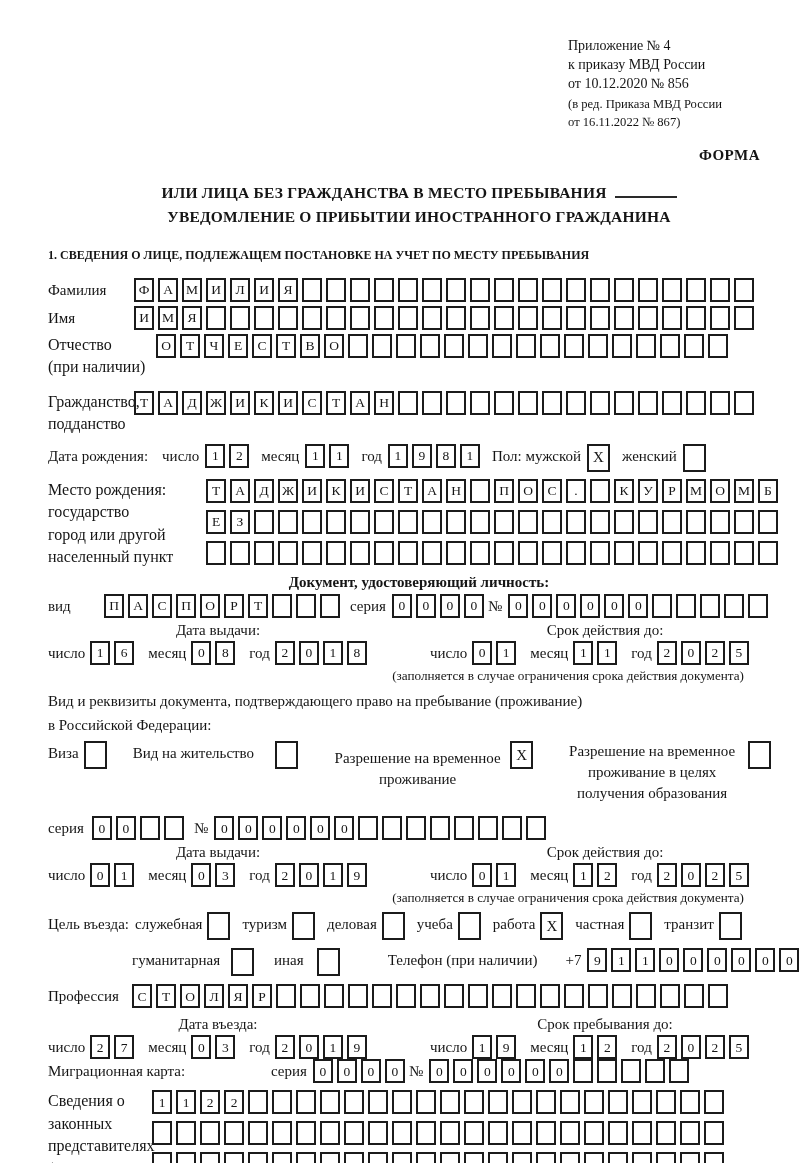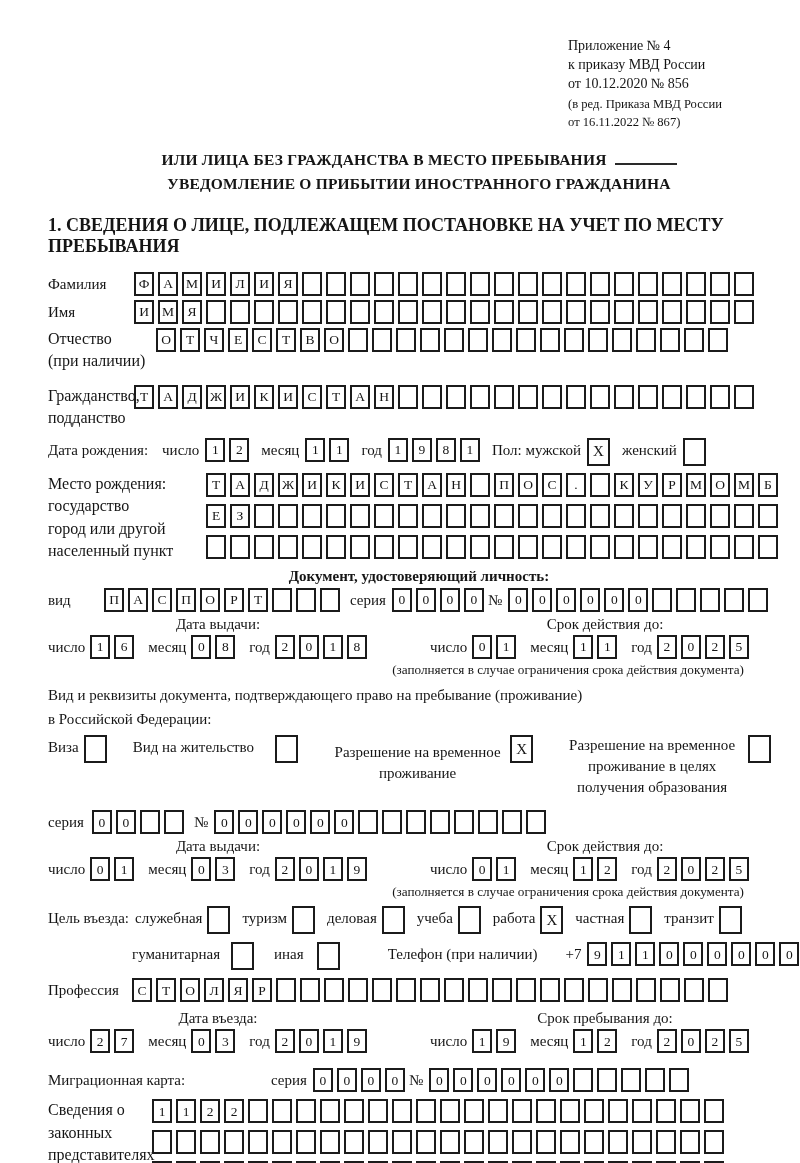--- a/index.html
+++ b/index.html
@@ -6,21 +6,21 @@
   body{width:800px;height:1163px;overflow:hidden;color:#151515;
        font-family:"Liberation Serif","DejaVu Serif",serif;}
   .page{box-sizing:border-box;width:800px;height:1163px;padding:36px 10px 0 48px;position:relative;}
 
   .ref{margin-left:520px;font-size:14px;line-height:1.36;}
   .ref-small{margin-left:520px;font-size:12.6px;line-height:1.4;margin-top:3px;}
   .forma{text-align:right;padding-right:30px;font-weight:700;font-size:15px;margin-top:16px;letter-spacing:.5px;}
 
   .title{text-align:center;font-weight:700;font-size:15.5px;line-height:1.5;margin-top:17px;letter-spacing:.2px;}
   .blank-line{display:inline-block;width:62px;border-bottom:2.5px solid #2a2a2a;margin-left:8px;vertical-align:baseline;}
-  .sec-heading{font-weight:700;font-size:18px;margin-top:20px;}
+  .sec-heading{font-weight:700;font-size:12px;margin-top:20px;}
 
   .row{display:flex;align-items:flex-start;margin-top:4px;}
   .lbl{font-size:15px;line-height:21px;padding-top:2px;white-space:nowrap;}
   .lblcol{font-size:16px;line-height:22.5px;flex:none;} .w84{width:84px;flex:none;} .w86{width:86px;flex:none;}
   .w108{width:108px;flex:none;} .w158{width:158px;flex:none;} .w104{width:104px;flex:none;}
   .w195{width:195px;flex:none;}
 
   .cells{display:flex;flex:none;}
   .cell{box-sizing:content-box;width:16px;height:20px;border:2px solid #1b1b1b;margin-right:4px;
         display:inline-flex;align-items:center;justify-content:center;font-size:13.5px;line-height:1;flex:none;}
@@ -57,20 +57,21 @@
 
   <div class="ref">
     <div>Приложение № 4</div>
     <div>к приказу МВД России</div>
     <div>от 10.12.2020 № 856</div>
   </div>
   <div class="ref-small">
     <div>(в ред. Приказа МВД России</div>
     <div>от 16.11.2022 № 867)</div>
   </div>
+  <div class="forma">ФОРМА</div>
 
   <div class="title">
     <div><span>ИЛИ ЛИЦА БЕЗ ГРАЖДАНСТВА В МЕСТО ПРЕБЫВАНИЯ</span><span class="blank-line"></span></div>
     <div>УВЕДОМЛЕНИЕ О ПРИБЫТИИ ИНОСТРАННОГО ГРАЖДАНИНА</div>
   </div>
 
   <div class="sec-heading">1. СВЕДЕНИЯ О ЛИЦЕ, ПОДЛЕЖАЩЕМ ПОСТАНОВКЕ НА УЧЕТ ПО МЕСТУ ПРЕБЫВАНИЯ</div>
 
   <div class="row" style="margin-top:15px;">
     <span class="lbl w86">Фамилия</span>
@@ -659,21 +660,21 @@
         <span class="cells">
             <span class="cell">2</span>
             <span class="cell">0</span>
             <span class="cell">2</span>
             <span class="cell">5</span>
           </span>
       </div>
     </div>
   </div>
 
-  <div class="row" style="margin-top:15px;">
+  <div class="row" style="margin-top:0;">
     <span class="lbl w195">Миграционная карта:</span>
     <span class="lbl gap28">серия</span>
     <span class="cells gap6">
         <span class="cell">0</span>
         <span class="cell">0</span>
         <span class="cell">0</span>
         <span class="cell">0</span>
       </span>
     <span class="lbl">№</span>
     <span class="cells gap6">

